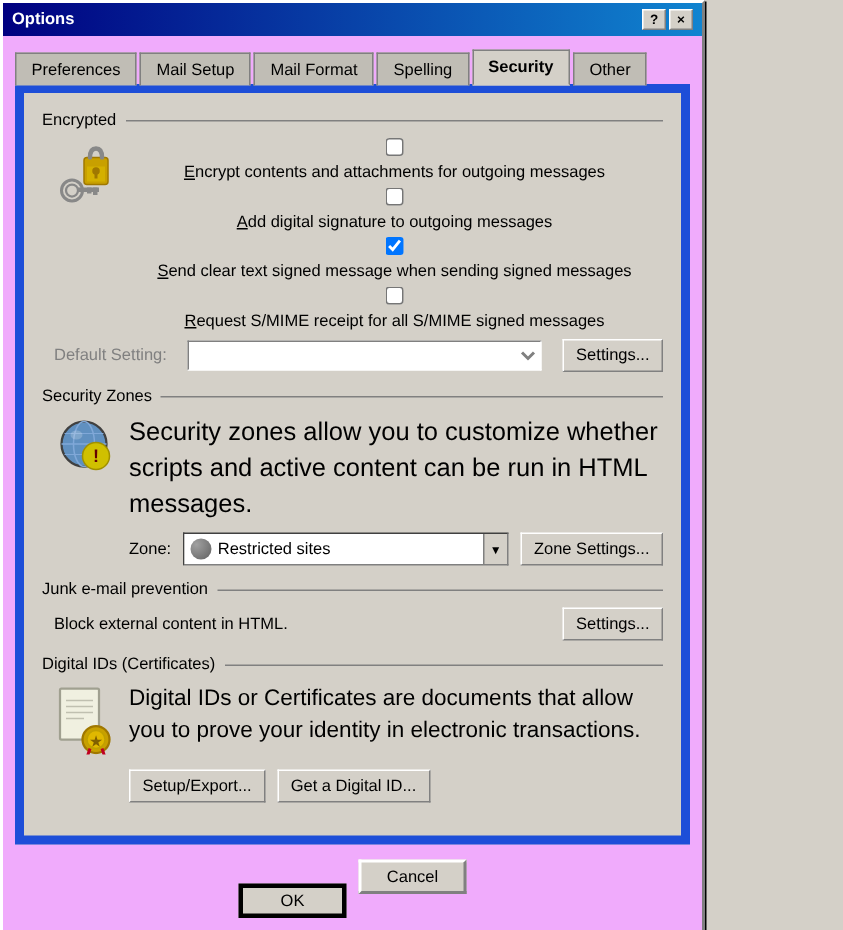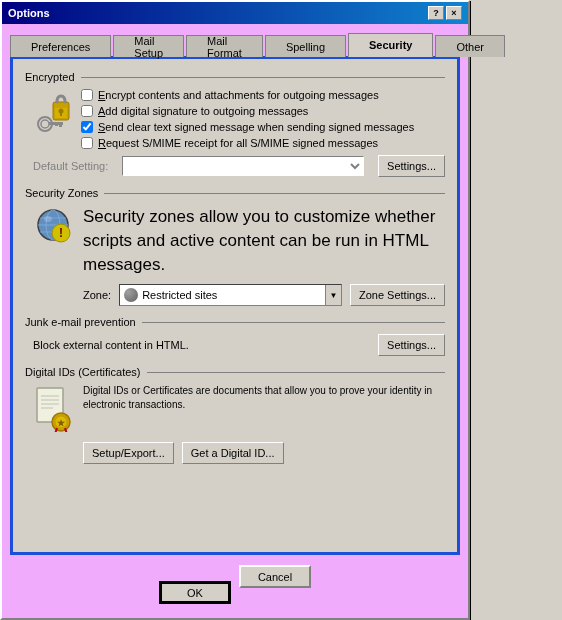--- a/index.html
+++ b/index.html
@@ -59,21 +59,21 @@
     }
     
     .tabs {
       display: flex;
       align-items: flex-end;
       margin-bottom: -1px;
       position: relative;
       z-index: 2;
     }
     .tab {
-      padding: 4px 20px;
+      padding: 4px 10px;
       background: #d4d0c8;
       border: 1px solid #808080;
       border-bottom: none;
       margin-right: 2px;
       cursor: pointer;
       font-size: 11px;
       height: 22px;
       display: flex;
       align-items: center;
     }
@@ -84,21 +84,21 @@
       font-weight: bold;
       padding-top: 3px;
       height: 24px;
       z-index: 3;
     }
     .tab:not(.active) {
       background: #c0bdb5;
       margin-top: 3px;
     }
     .tab-content {
-      border: 3px solid #1d4ed8;
+      border: 6px solid #1d4ed8;
       background: #d4d0c8;
       padding: 12px;
       flex: 1;
       position: relative;
       z-index: 1;
     }
     
     .section {
       margin-bottom: 10px;
     }
@@ -137,20 +137,21 @@
     .checkboxes {
       display: flex;
       flex-direction: column;
       gap: 4px;
       flex: 1;
     }
     .checkbox-row {
       display: flex;
       align-items: center;
       gap: 5px;
+      flex-direction: column;
     }
     .checkbox-row input[type="checkbox"] {
       width: 12px;
       height: 12px;
       margin: 0;
       cursor: pointer;
     }
     .checkbox-label {
       font-size: 11px;
     }
@@ -272,21 +273,21 @@
     }
     .cert-icon {
       width: 40px;
       height: 50px;
       flex-shrink: 0;
       display: flex;
       align-items: center;
       justify-content: center;
     }
     .digital-text {
-      font-size: 10px;
+      font-size: 15px;
       line-height: 1.4;
       flex: 1;
     }
     .digital-buttons {
       display: flex;
       gap: 8px;
       margin-top: 8px;
       margin-left: 50px;
     }
     

